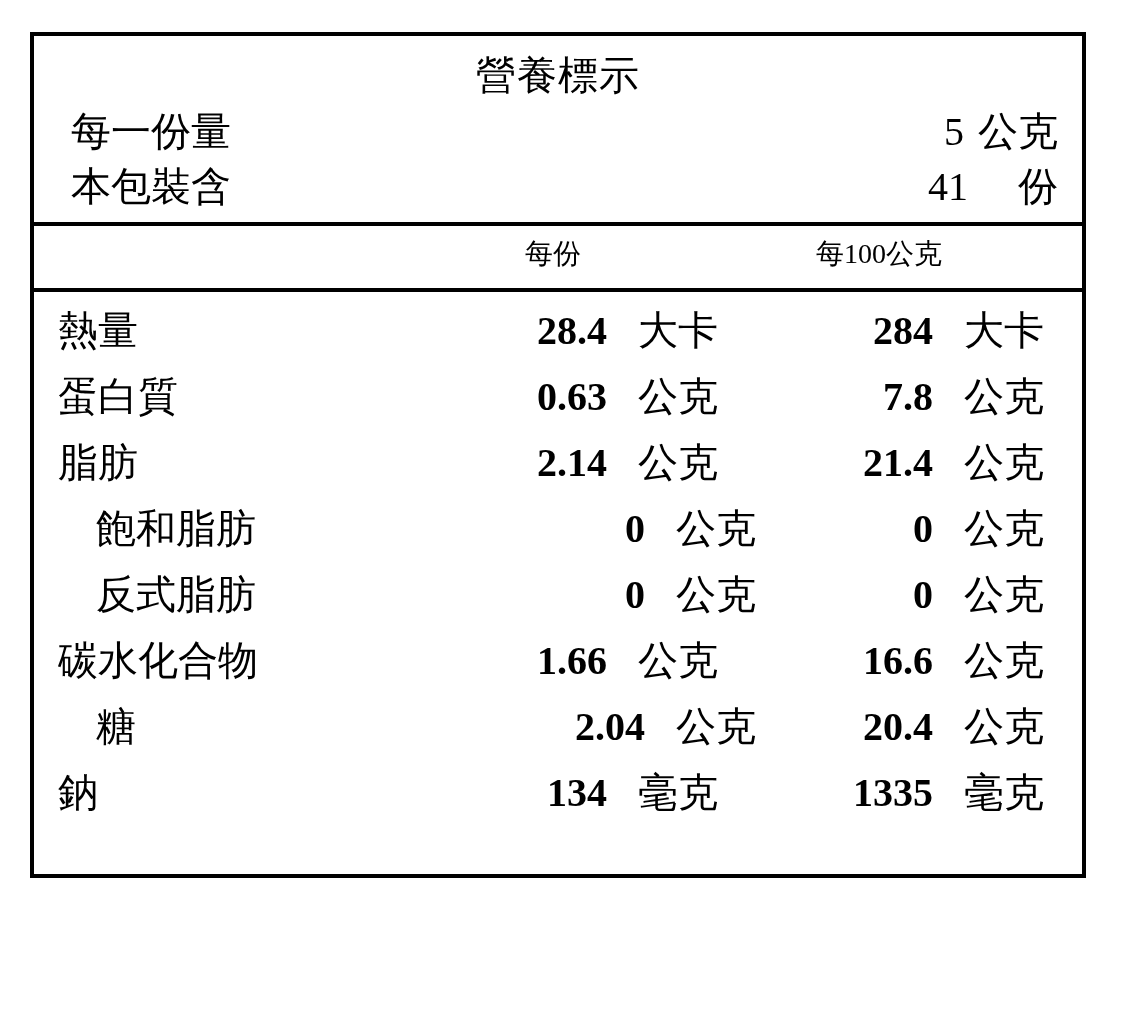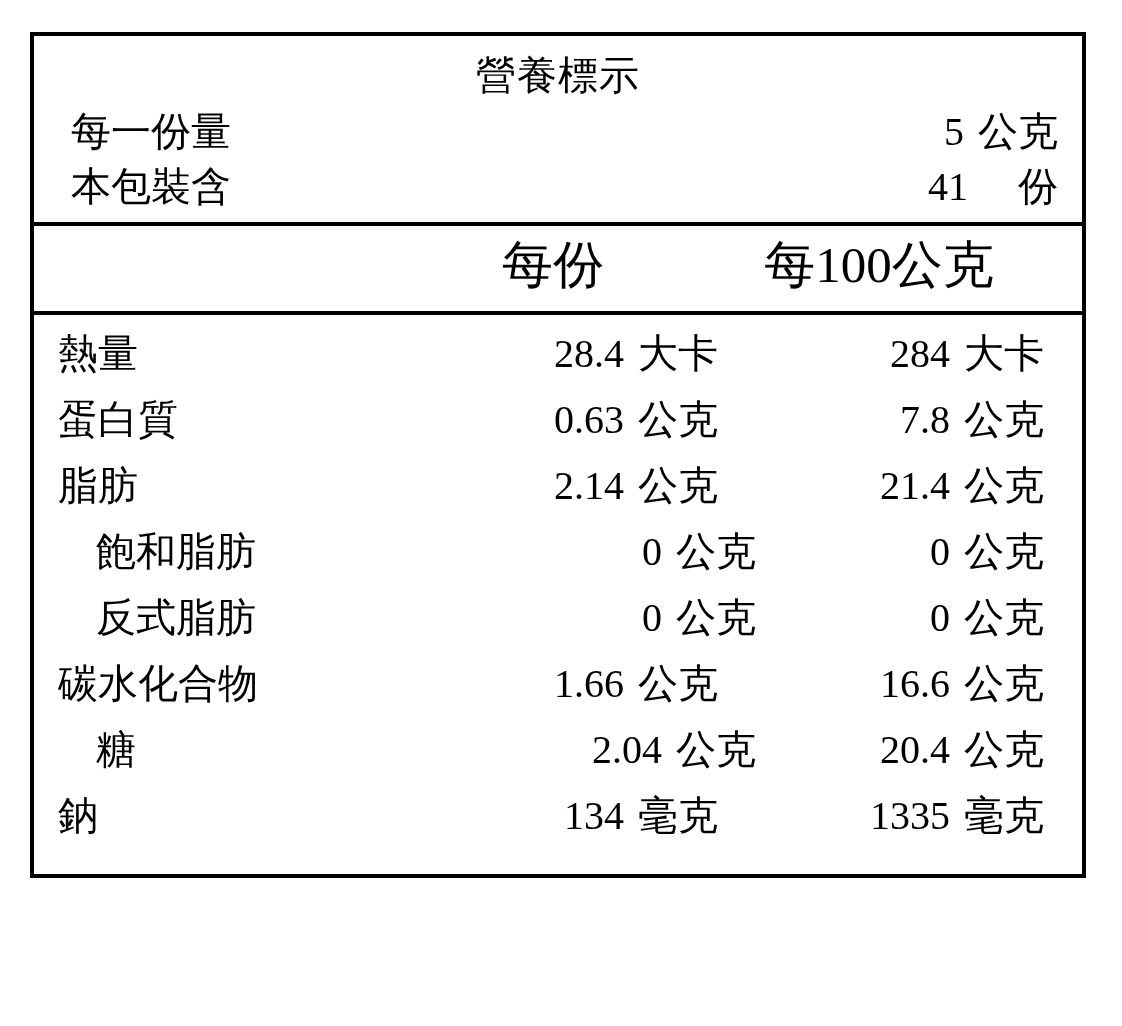--- a/index.html
+++ b/index.html
@@ -63,21 +63,21 @@
   .serving-row.pkg .right .num {
     min-width: 60px;
     padding-right: 36px;
   }
   .thick-rule {
     border-top: 4px solid #000;
     margin-top: 8px;
   }
   .header-row {
     display: flex;
-    font-size: 51px;
+    font-size: 28px;
     line-height: 1;
     padding: 14px 24px 12px 24px;
   }
   .col-name {
     flex: 0 0 330px;
   }
   .col-per {
     flex: 0 0 330px;
     text-align: center;
   }
@@ -112,23 +112,25 @@
   }
   .nrow .v2 {
     flex: 1 1 auto;
     display: flex;
     justify-content: flex-end;
     gap: 14px;
     padding-right: 14px;
   }
   .nrow .unit {
     white-space: nowrap;
+    margin-left: 17px;
   }
   .nrow .amt {
     white-space: nowrap;
+    font-weight: bold;
   }
 </style>
 </head>
 <body>
 
 <div class="page">
   <div class="label-box">
 
     <div class="title-row">營養標示</div>
 

